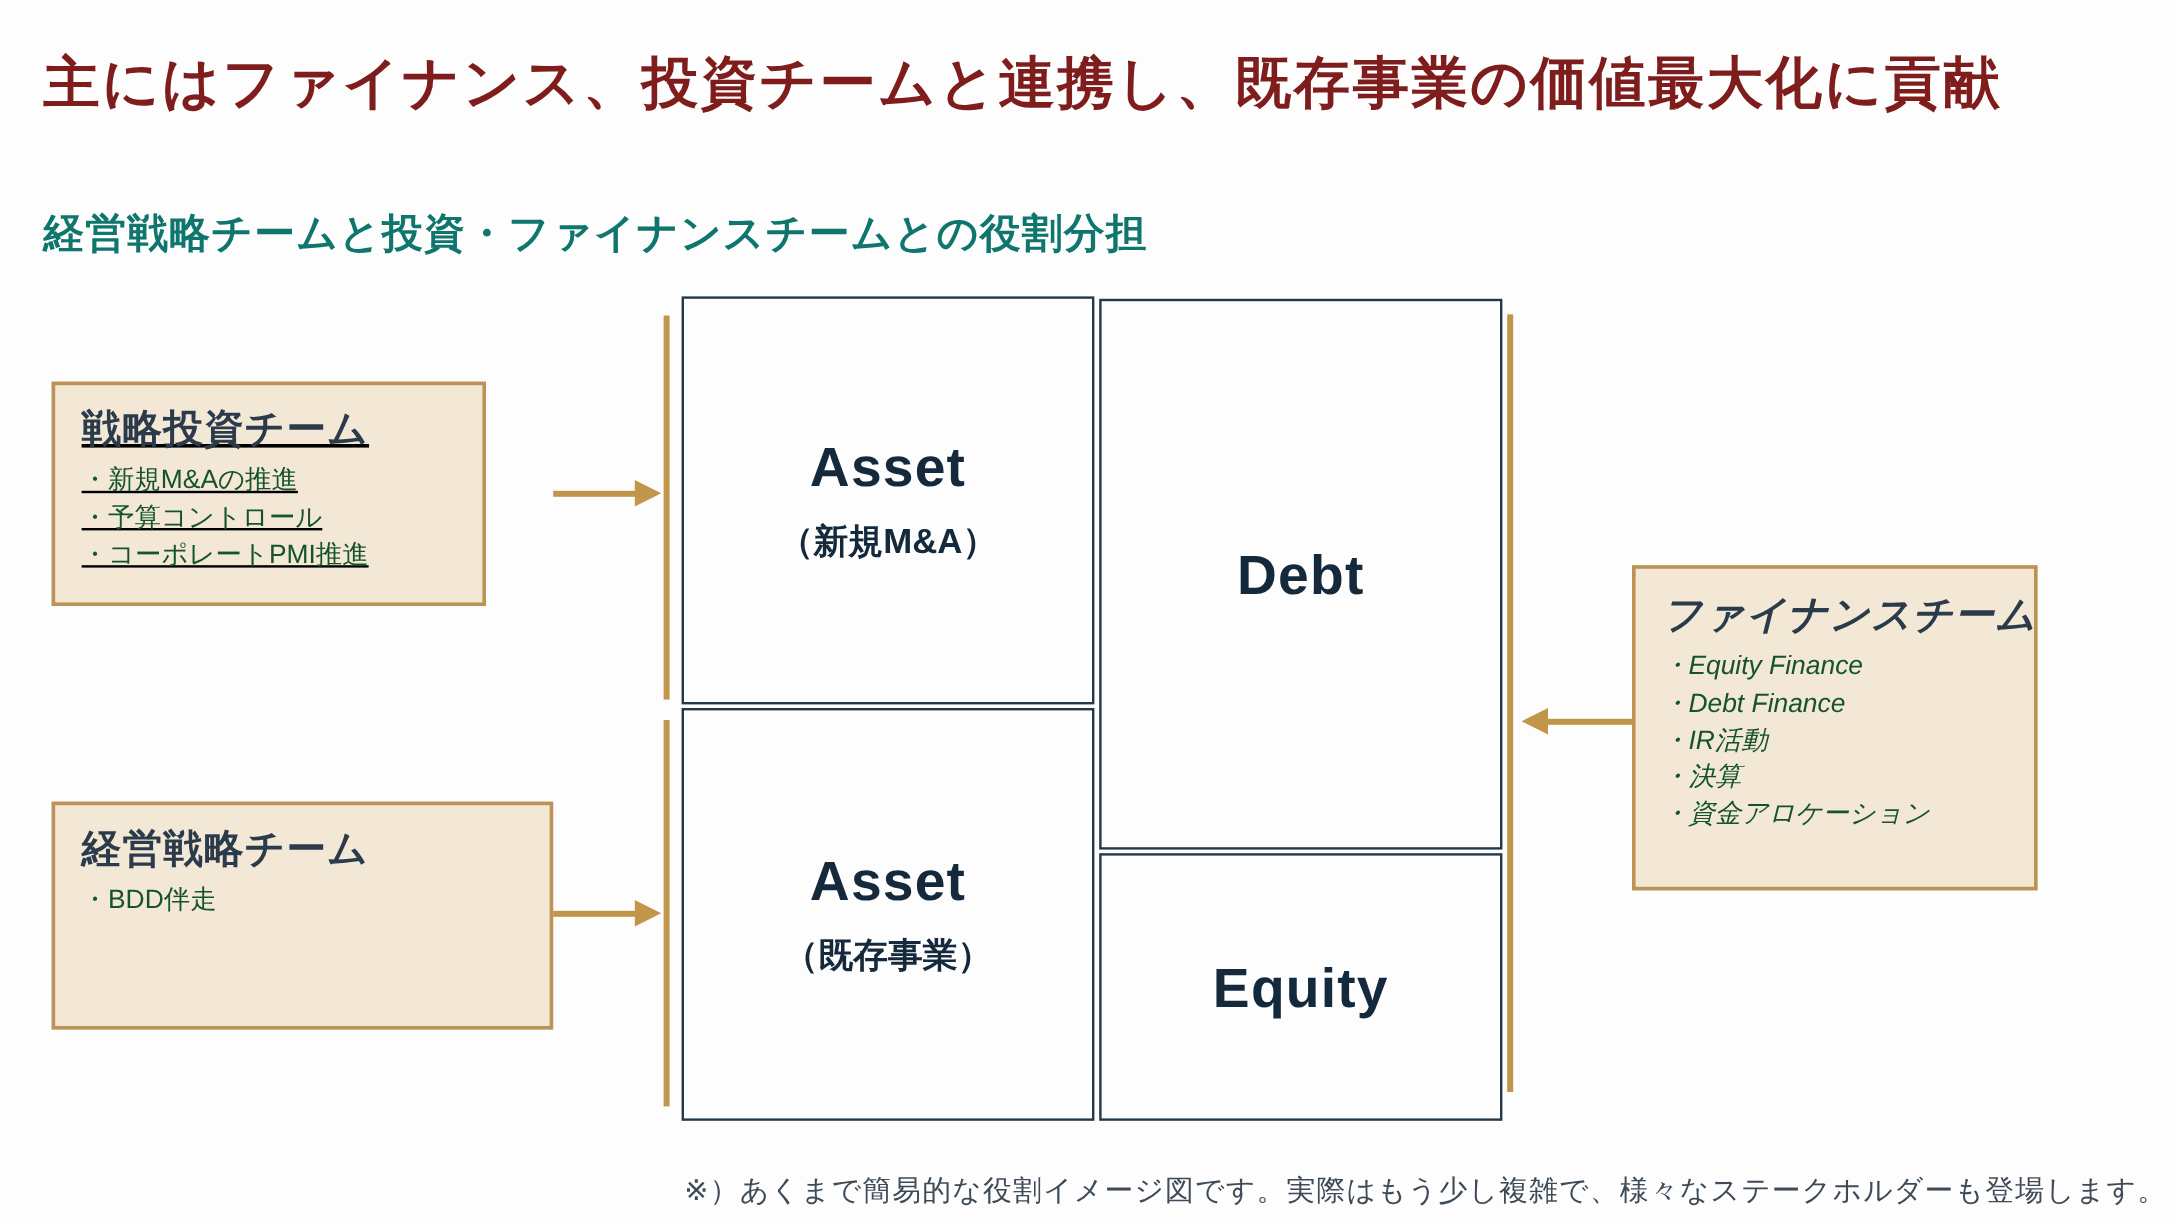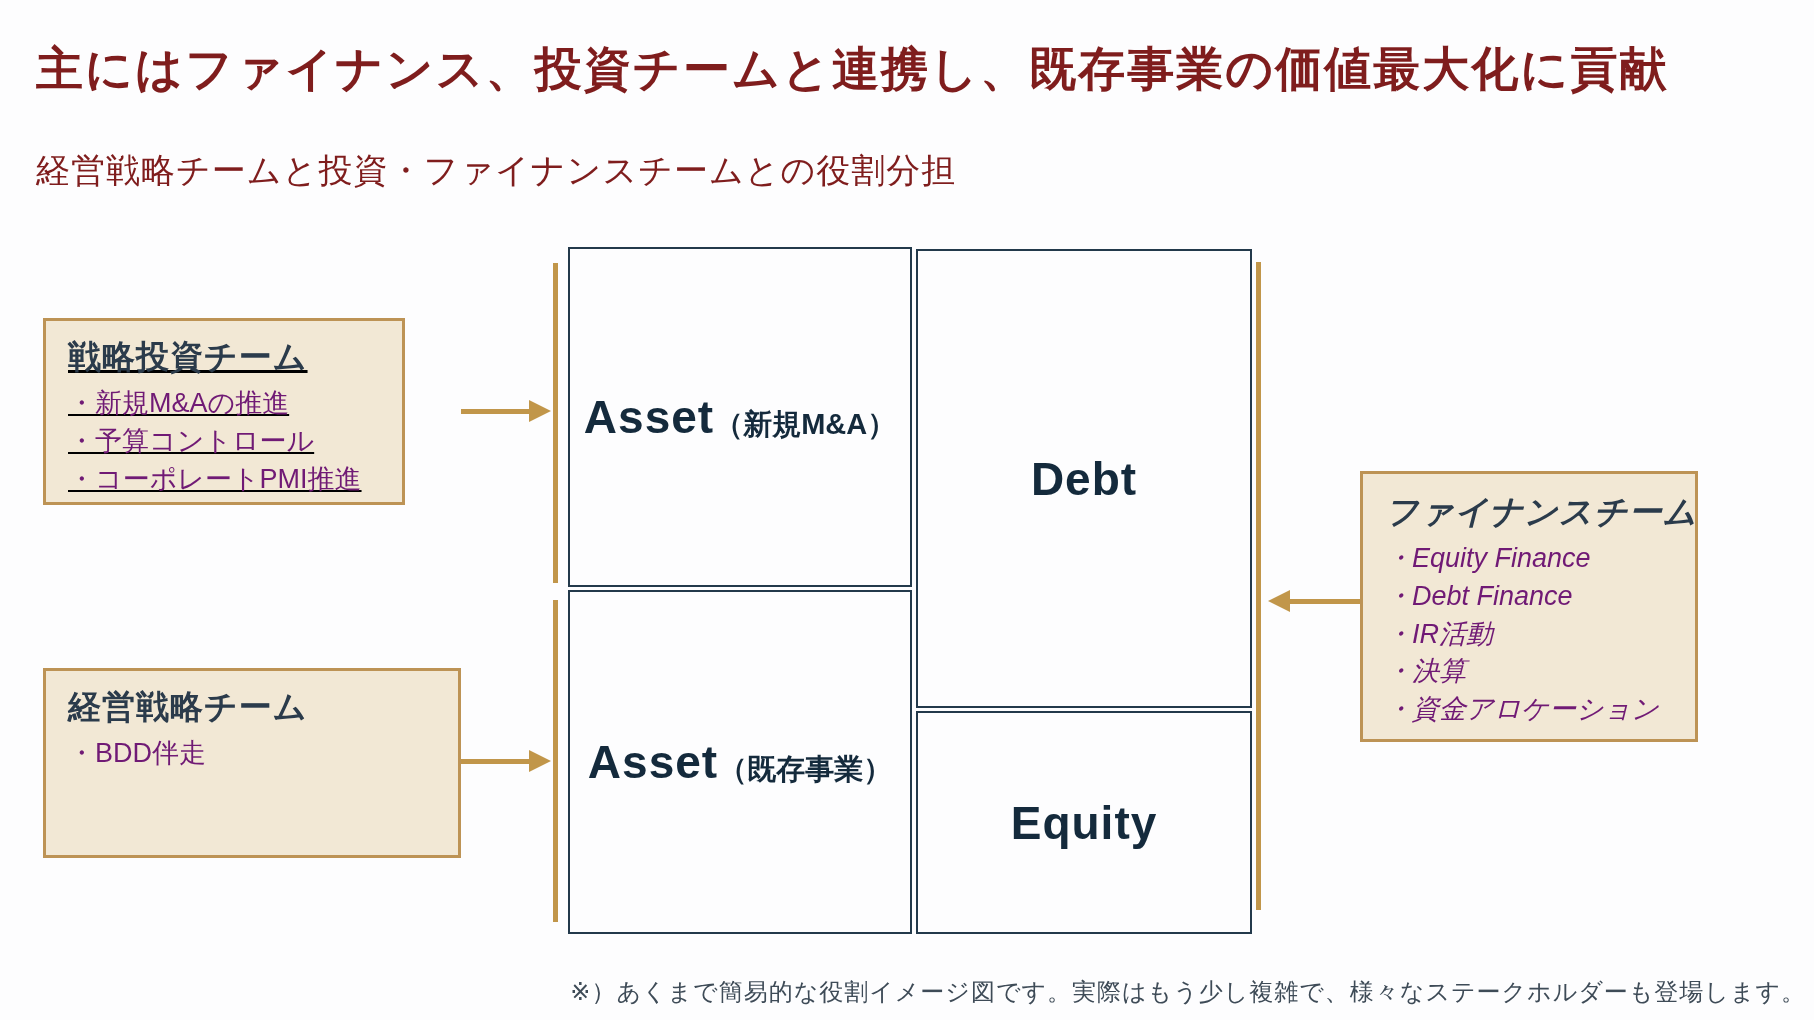--- a/index.html
+++ b/index.html
@@ -10,47 +10,47 @@
     position:relative;overflow:hidden;
   }
   .slide{position:absolute;inset:0;}
 
   .title{
     position:absolute;left:36px;top:38px;margin:0;
     font-size:47px;font-weight:bold;letter-spacing:2px;
     color:#7f1d1d;white-space:nowrap;
   }
   .subtitle{
-    position:absolute;left:36px;top:148px;margin:0;
-    font-size:34px;font-weight:normal;letter-spacing:1px;
-    color:#7f1d1d;white-space:nowrap;
+    position:absolute;left:36px;top:172px;margin:0;
+    font-size:34px;font-weight:bold;letter-spacing:1px;
+    color:#0f766e;white-space:nowrap;
   }
 
   
   .team-box{
     position:absolute;box-sizing:border-box;
     background:#F2E8D5;border:3px solid #BD9355;
     padding:14px 22px;
   }
   #box-si{left:43px;top:318px;width:362px;height:187px;text-decoration:underline;}
   #box-cs{left:43px;top:668px;width:418px;height:190px;}
   #box-fi{left:1360px;top:471px;width:338px;height:271px;padding-top:16px;font-style:italic;}
   .team-title{
     font-size:33px;font-weight:bold;color:#2B3B4B;
     letter-spacing:1px;margin-bottom:5px;white-space:nowrap;
   }
   .team-bullet{
-    font-size:27px;color:#701a75;line-height:1.40;white-space:nowrap;
+    font-size:22px;color:#14532d;line-height:1.40;white-space:nowrap;
   }
 
   
   .cell{
     position:absolute;box-sizing:border-box;
     border:2px solid #23394B;background:#FDFDFE;
-    display:flex;flex-direction:row;align-items:center;justify-content:center;
+    display:flex;flex-direction:column;align-items:center;justify-content:center;
   }
   #cell-asset-new{left:568px;top:247px;width:344px;height:340px;}
   #cell-asset-existing{left:568px;top:590px;width:344px;height:344px;}
   #cell-debt{left:916px;top:249px;width:336px;height:459px;}
   #cell-equity{left:916px;top:711px;width:336px;height:223px;text-align:right;}
   .cell-label{
     font-size:46px;font-weight:800;color:#142A3C;letter-spacing:1px;
   }
   .cell-sublabel{
     font-size:29px;font-weight:bold;color:#142A3C;margin-top:16px;white-space:nowrap;

